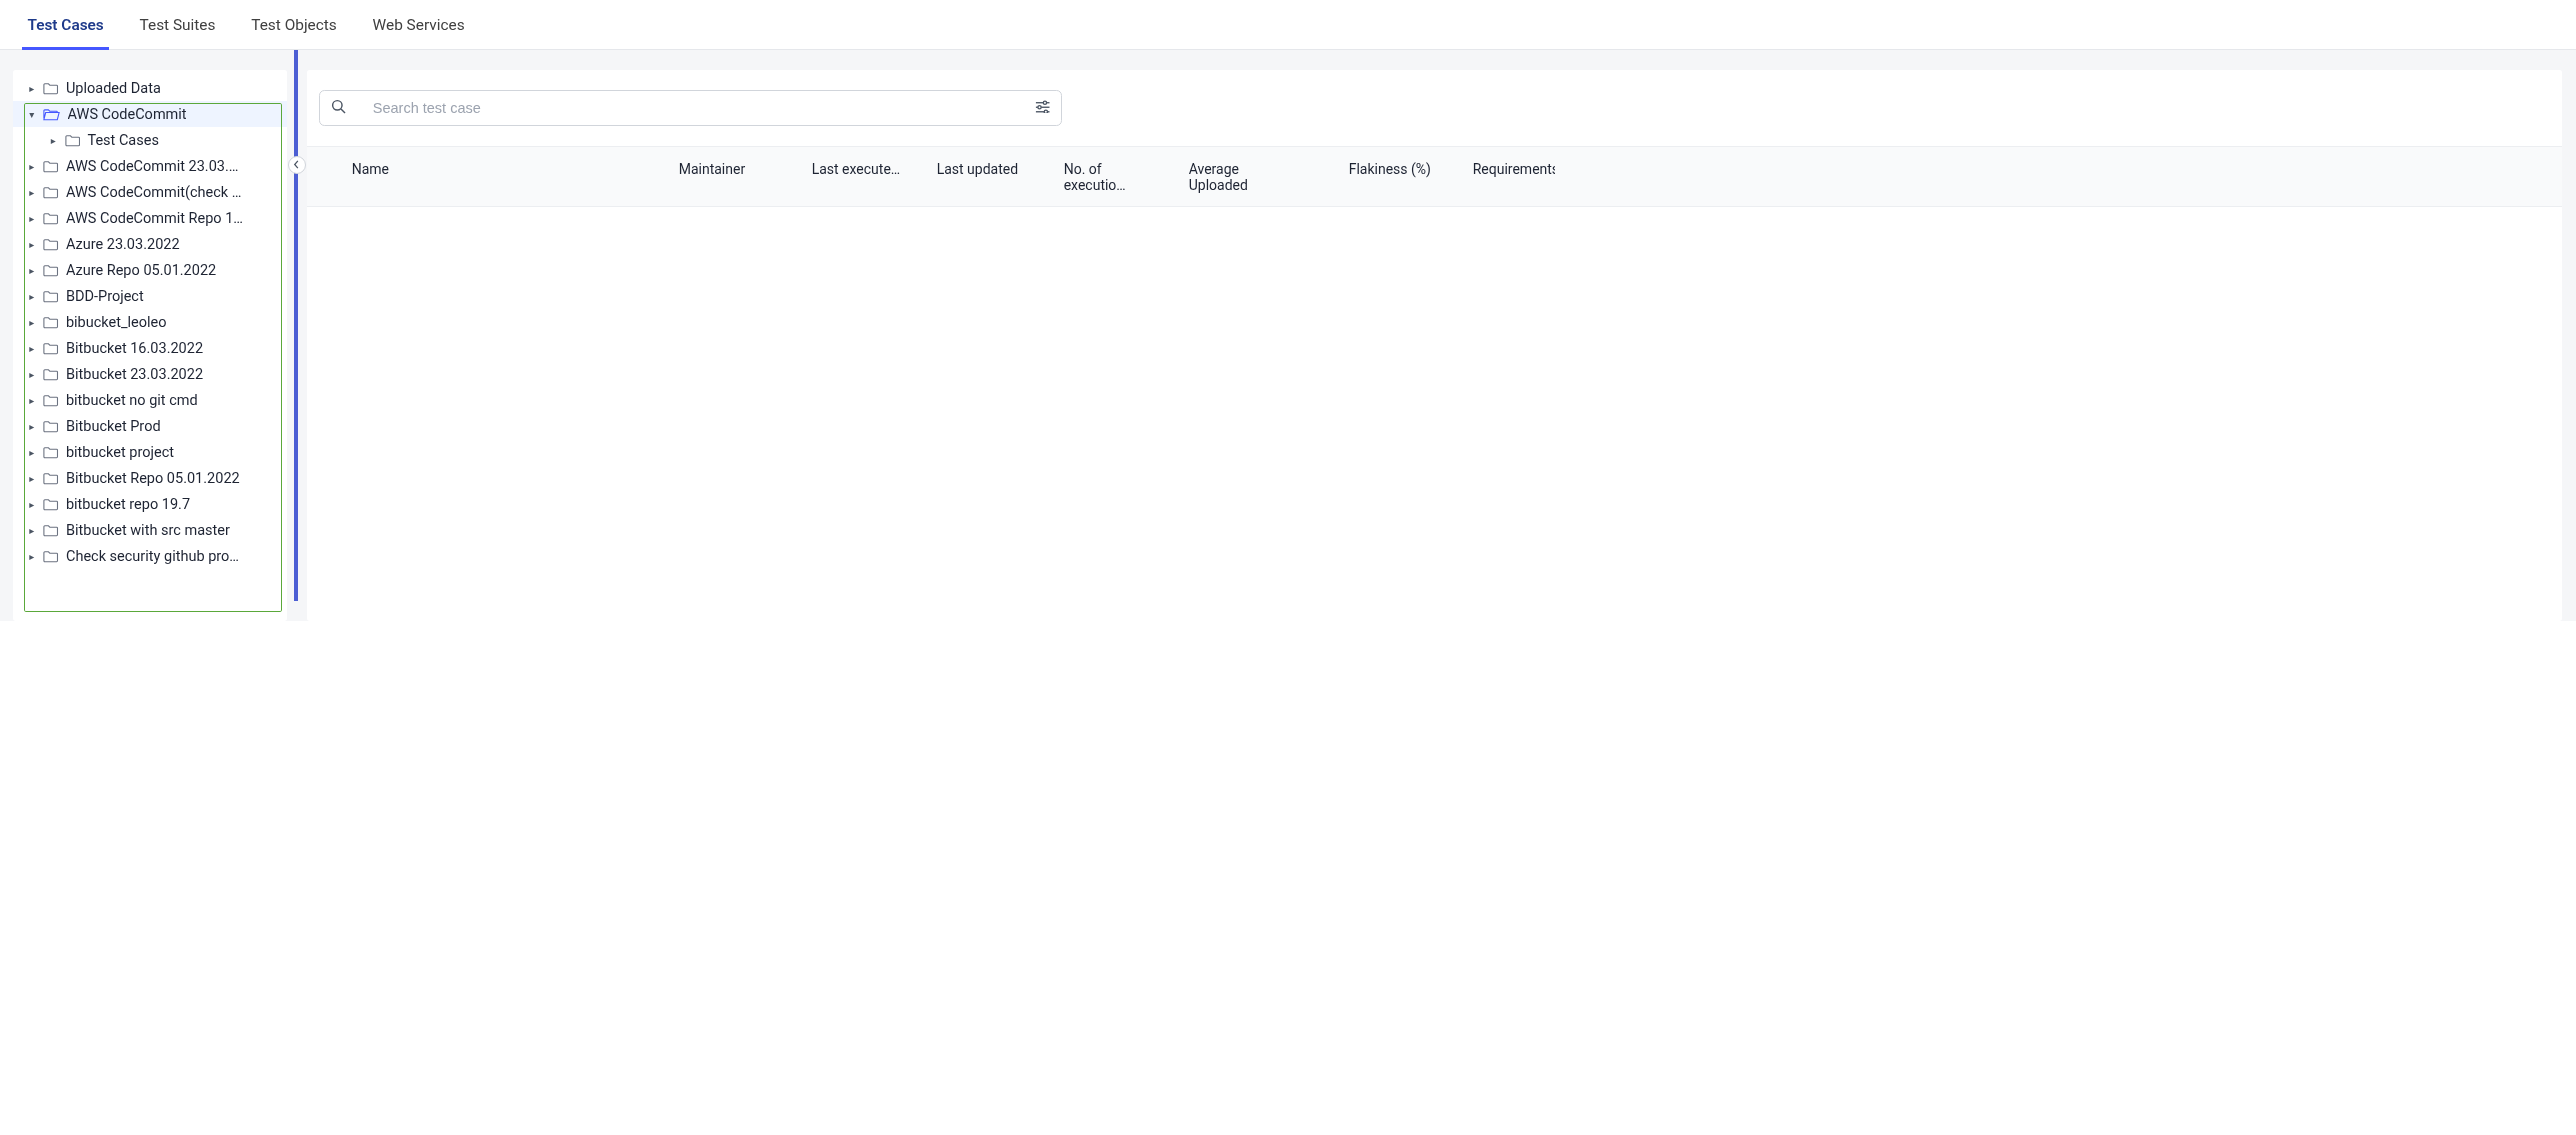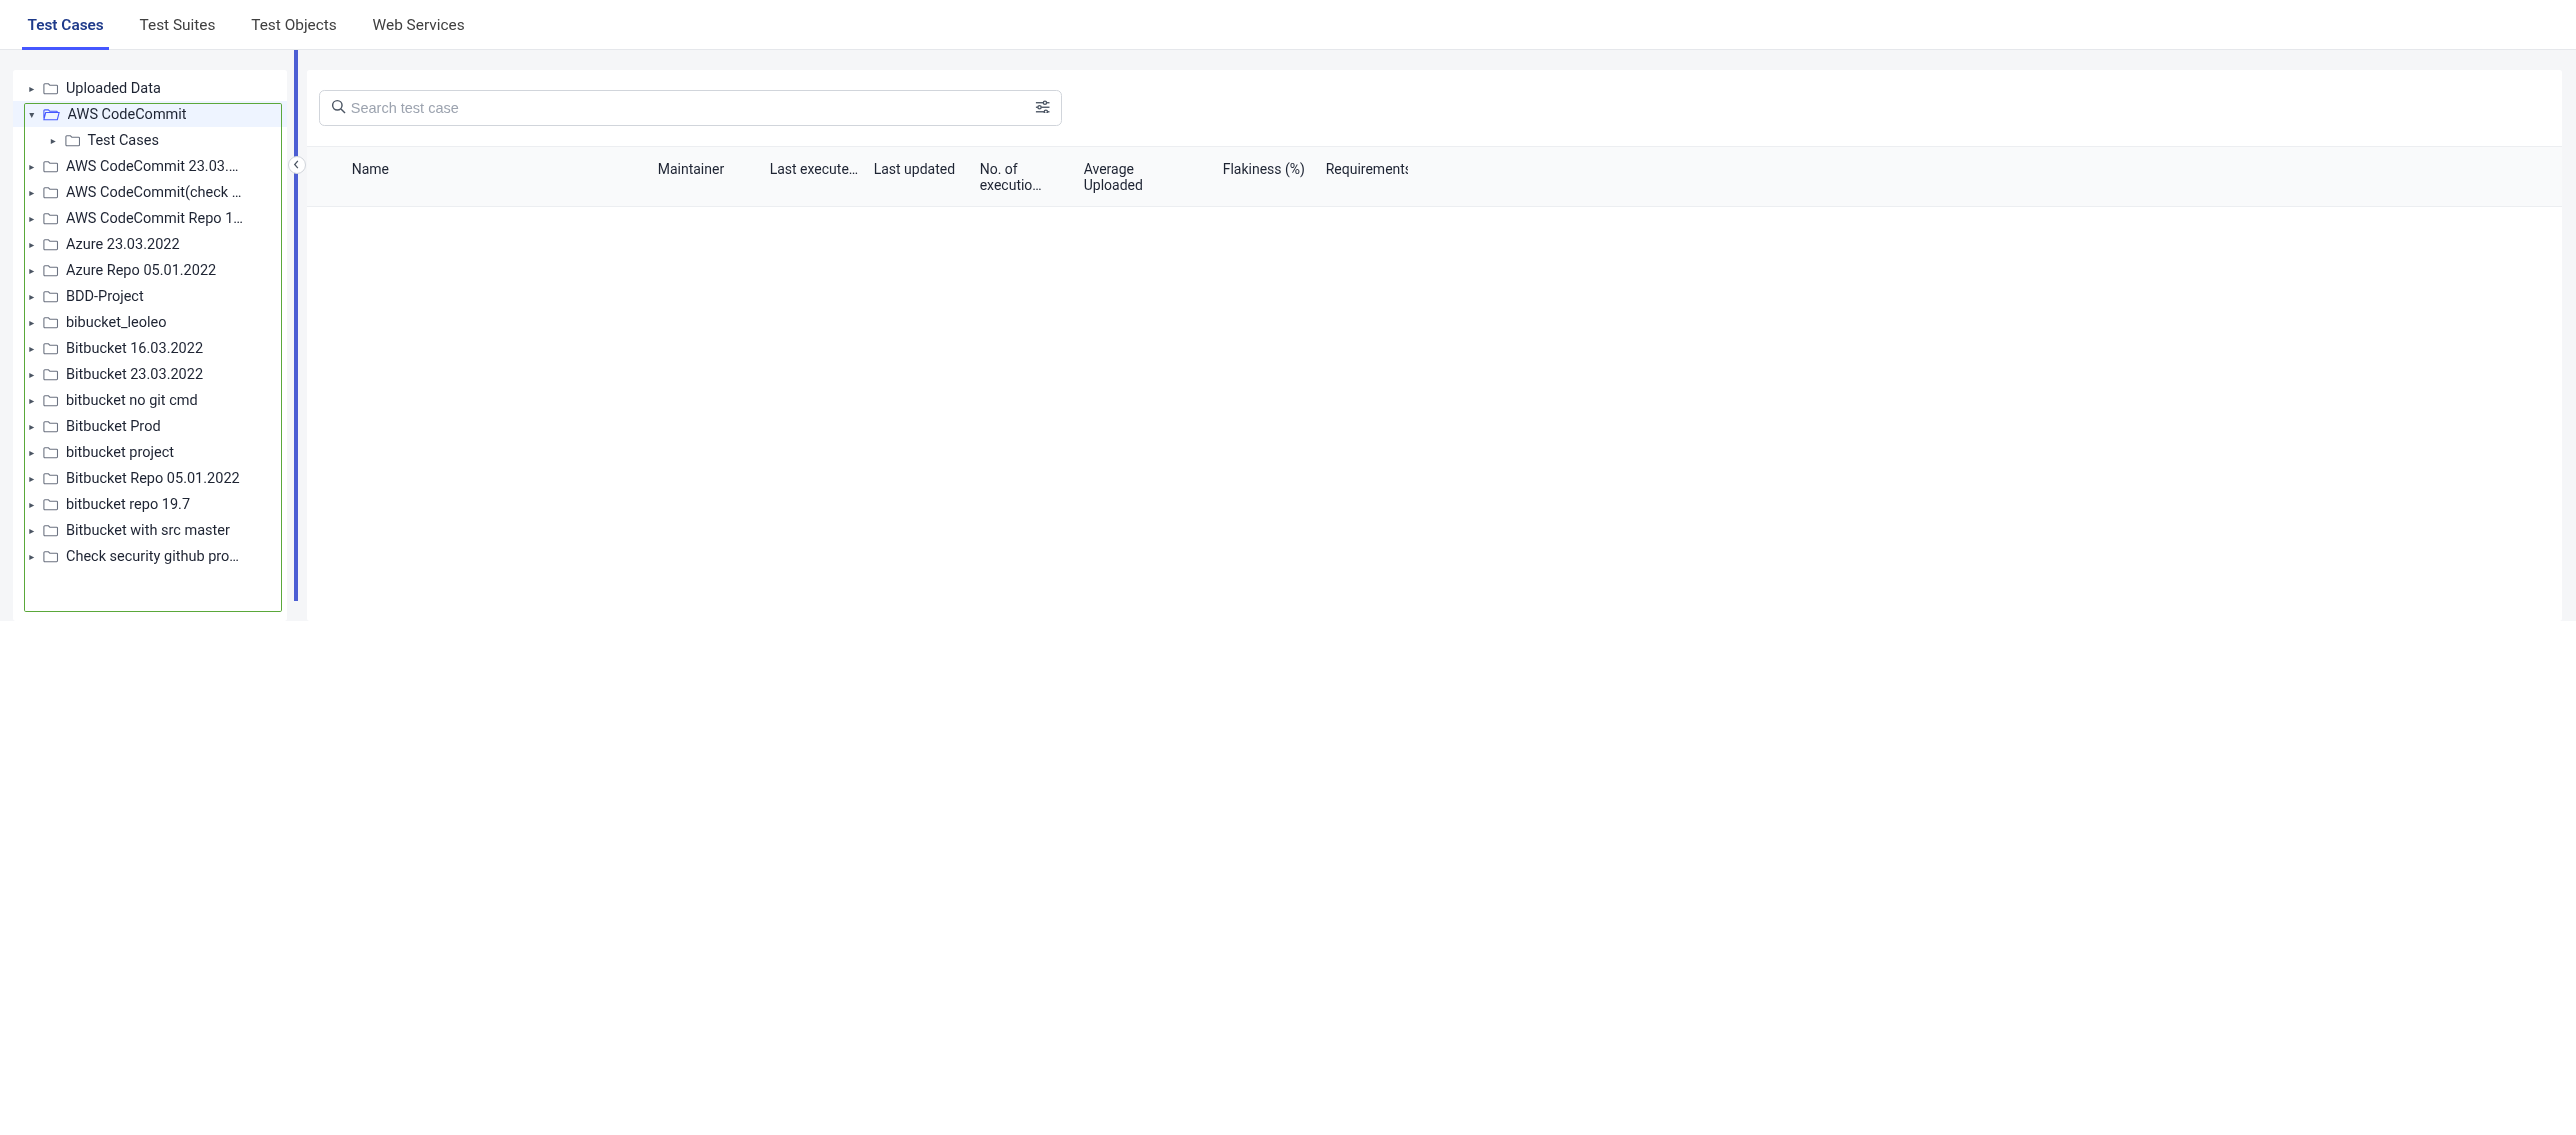--- a/index.html
+++ b/index.html
@@ -128,40 +128,40 @@
     padding: 0 12.7px 5.4px 12.7px;
   }
   .search-box {
     display: flex;
     align-items: center;
     border: 0.9px solid #d1d5db;
     border-radius: 5.4px;
     height: 36px;
     width: 743px;
     padding: 0 11px;
-    gap: 4px;
+    gap: 26px;
   }
   .search-box input {
     flex: 1;
     border: none;
     outline: none;
     font-size: 14.5px;
     color: #1e2433;
     background: transparent;
   }
   .search-box input::placeholder { color: #9ca3af; }
   .search-box .filter-icon { color: #4b5563; cursor: pointer; }
   .search-box .search-icon { color: #4b5563; }
   .table-header-row {
     display: flex;
     padding: 14.5px 12.7px 12.7px 45px;
     background: #f9fafb;
     border-top: 0.9px solid #eceef1;
     border-bottom: 0.9px solid #eceef1;
-    gap: 3px;
+    gap: 24px;
     margin-top: 14.5px;
   }
   .th {
     font-size: 14px;
     color: #1e2433;
     font-weight: 400;
     overflow: hidden;
   }
   .th-name { width: 303px; }
   .th-maint { width: 109px; }

